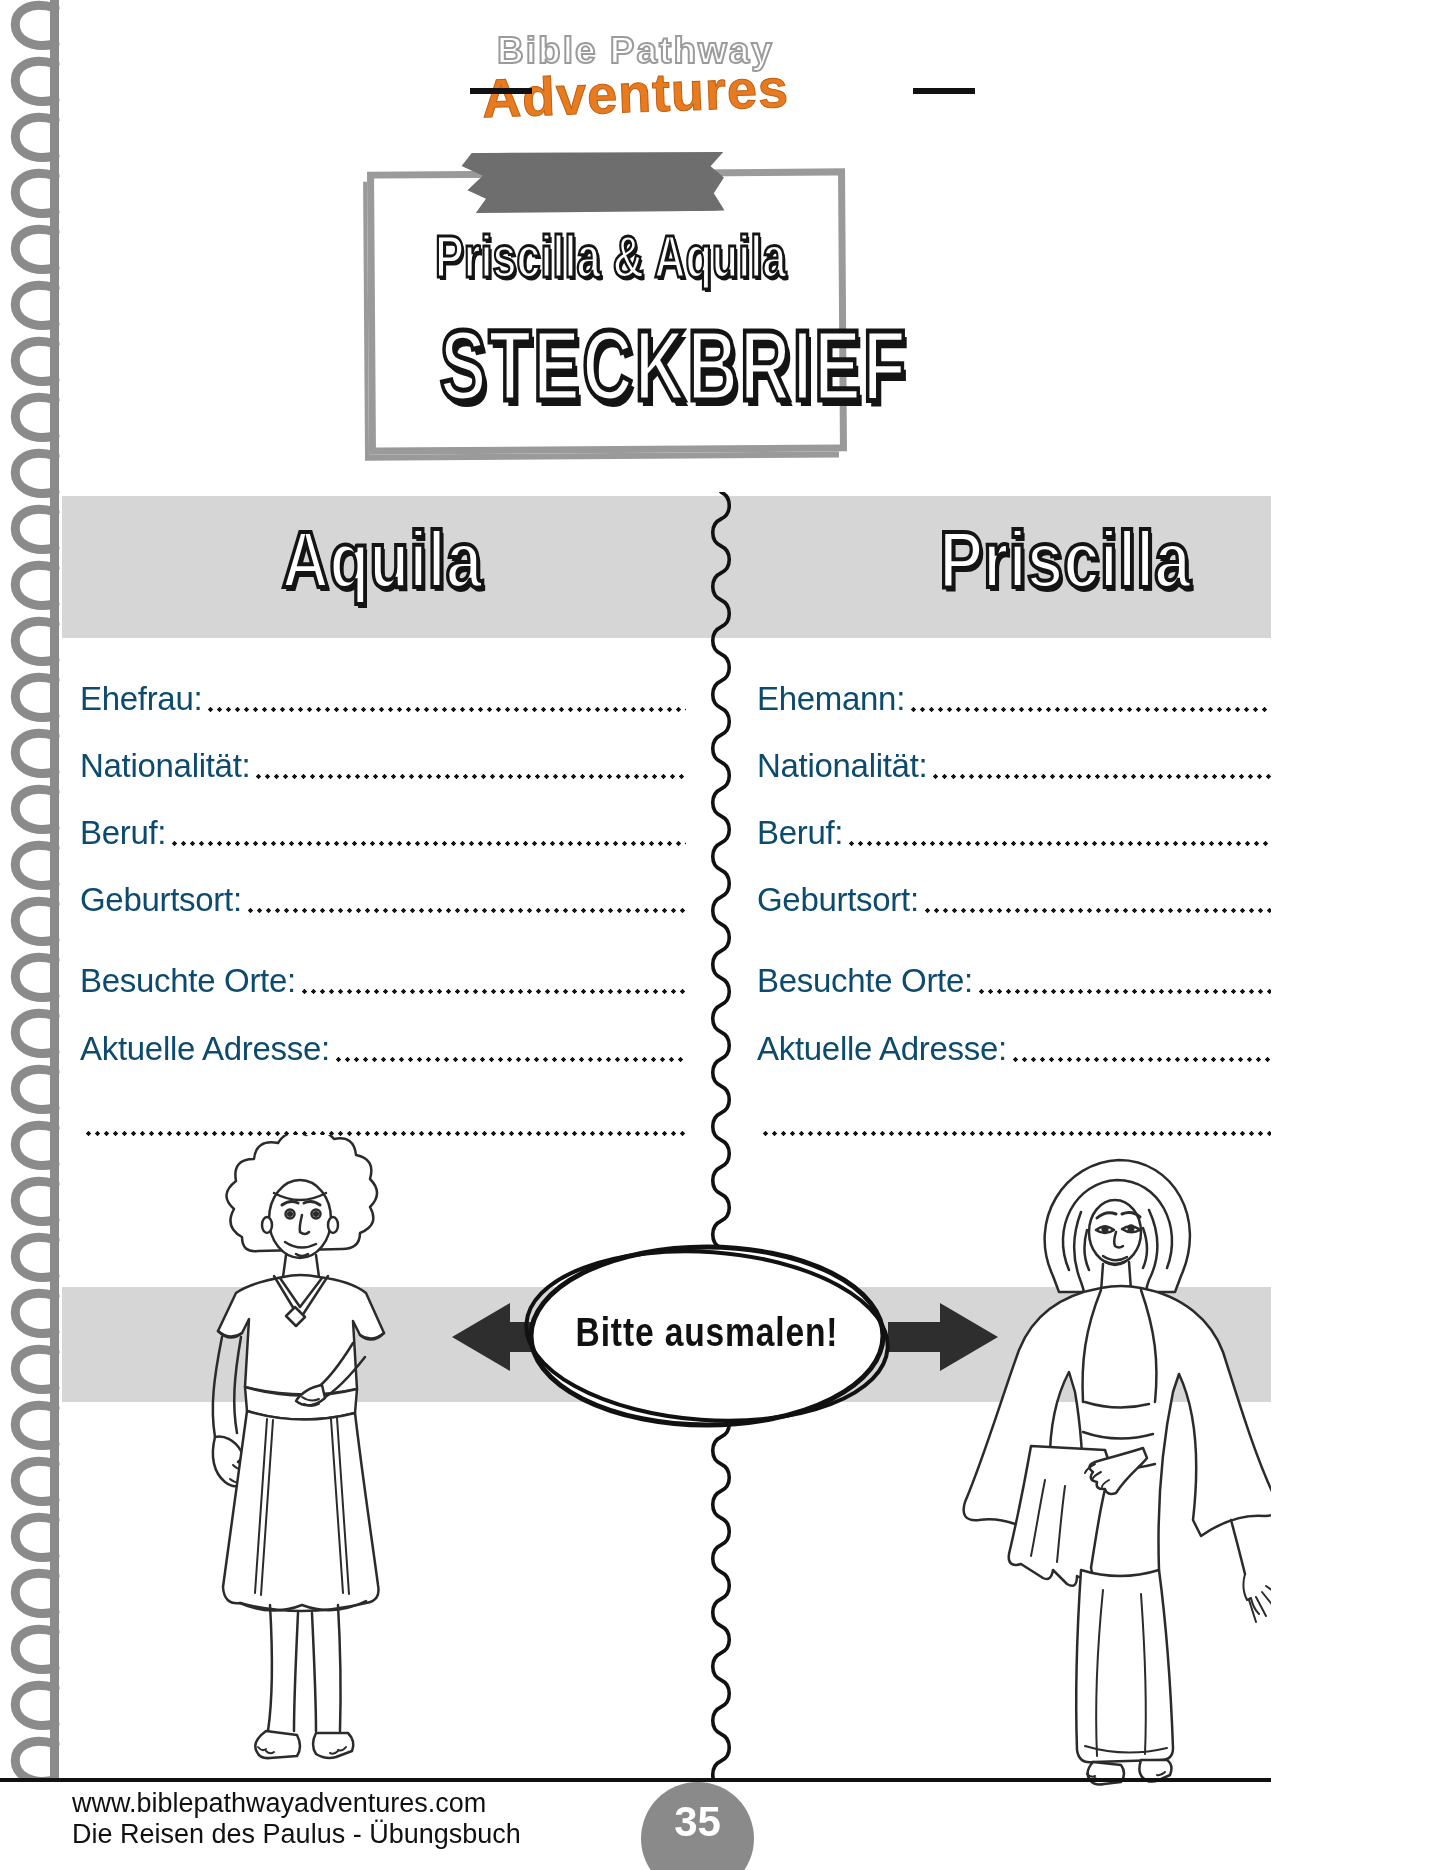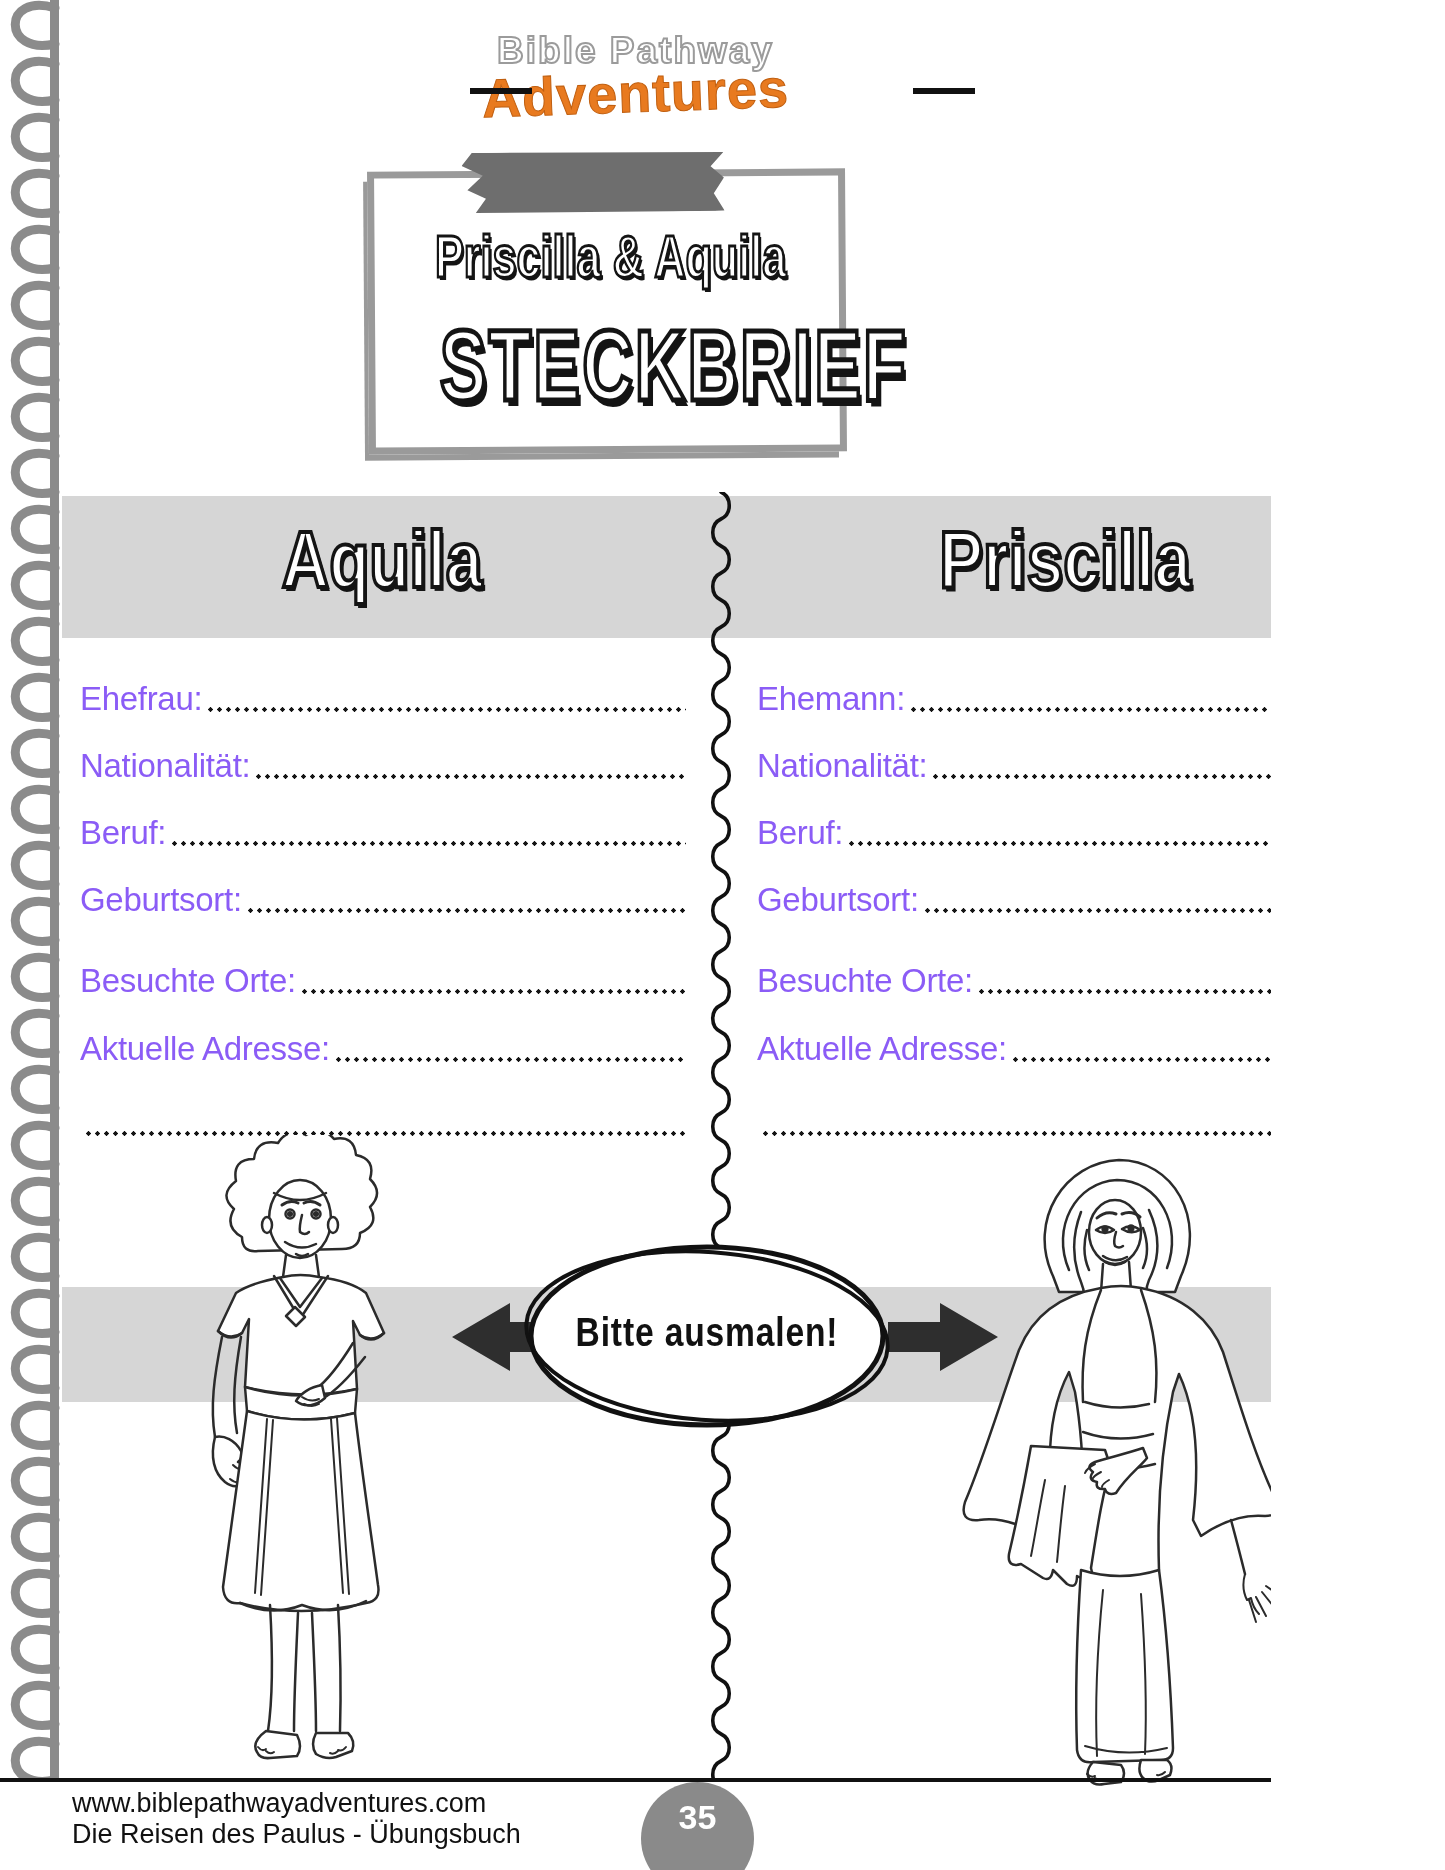--- a/index.html
+++ b/index.html
@@ -46,21 +46,21 @@
   .col-header.left{left:62px;}
   .col-header.right{left:745px;}
 
   
   .divider{left:700px;top:492px;width:44px;height:1290px;z-index:4;}
 
   
   .field-row{position:absolute;display:flex;align-items:flex-end;height:42px;z-index:3;}
   .field-row.left{left:80px;width:606px;}
   .field-row.right{left:757px;width:625px;text-align:center;}
-  .field-label{font-size:33px;letter-spacing:-0.3px;color:#8b5cf6;white-space:nowrap;}
+  .field-label{font-size:33px;letter-spacing:-0.3px;color:#0c4a6e;white-space:nowrap;}
   .dots{flex:1;height:5px;margin:0 0 6px 4px;
       background-image:radial-gradient(circle,#151515 2px,rgba(0,0,0,0) 2.3px);
       background-size:9px 5px;background-repeat:repeat-x;background-position:0 50%;}
 
   
   .figure{z-index:6;}
   .figure path,.figure ellipse,.figure circle{vector-effect:non-scaling-stroke;}
 
   
   .callout-svg{left:440px;top:1235px;width:570px;height:205px;z-index:8;}
@@ -68,21 +68,21 @@
       font-size:40px;font-weight:bold;color:#111;letter-spacing:1px;
       transform:scaleX(.84);transform-origin:center;white-space:nowrap;}
 
   
   .footer-rule{left:0;top:1778px;width:1445px;height:4px;background:#111;z-index:10;}
   .footer-website{left:72px;top:1788px;font-size:27px;color:#111;z-index:10;}
   .footer-book{left:72px;top:1819px;font-size:27px;color:#111;z-index:10;}
   .footer-copyright{left:0;top:1788px;width:1380px;text-align:right;font-size:27px;color:#111;z-index:10;}
   .page-circle{left:641px;top:1782px;width:113px;height:113px;border-radius:50%;
       background:#8a8a8a;z-index:11;text-align:center;}
-  .page-number{display:block;padding-top:16px;font-size:34px;font-weight:bold;color:#fff;}
+  .page-number{display:block;padding-top:16px;font-size:42px;font-weight:bold;color:#fff;}
 </style>
 </head>
 <body>
 
 <div class="page">
 
   <svg class="coil coil-left" viewBox="0 0 78 1778" preserveAspectRatio="none">
     <defs>
       <pattern id="coilL" x="0" y="0" width="78" height="56" patternUnits="userSpaceOnUse">
         <path d="M55 8 C 2 -8, 2 56, 55 44" fill="none" stroke="#8b8b8b" stroke-width="9" stroke-linecap="round"></path>

